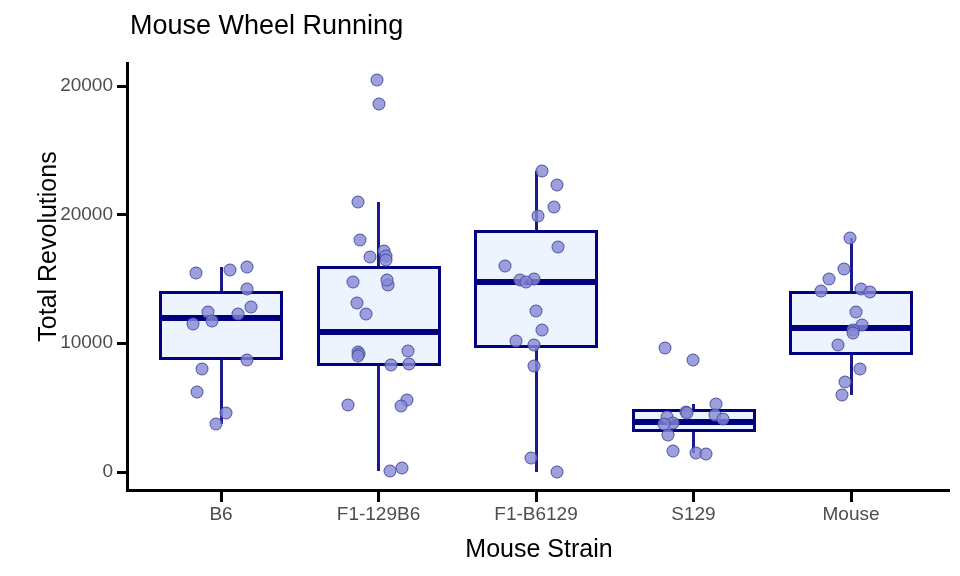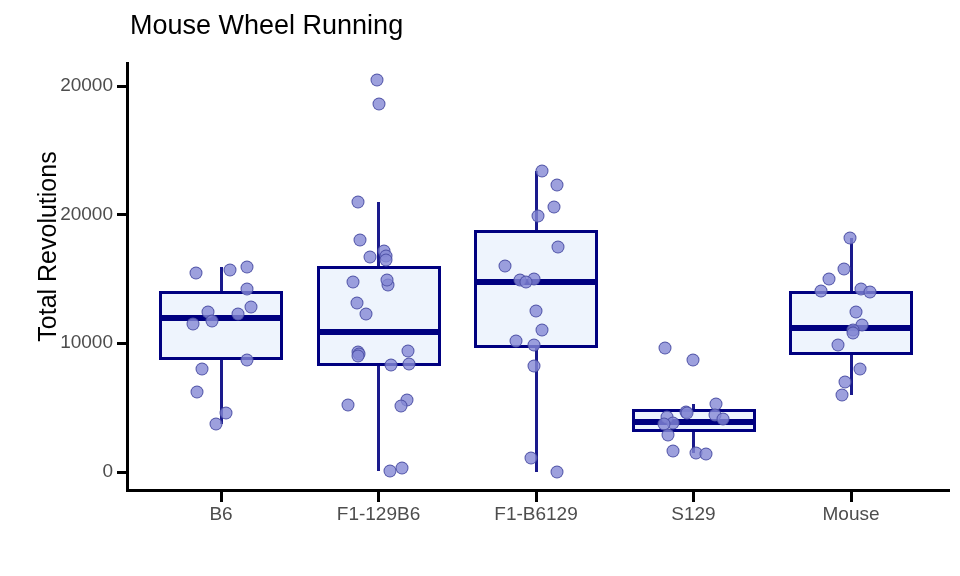--- a/index.html
+++ b/index.html
@@ -50,20 +50,21 @@
   }
 </style>
 </head>
 <body>
 
 <div id="root">
 
   <div class="chart-title">Mouse Wheel Running</div>
 
   <div class="y-axis-title">Total Revolutions</div>
+  <div class="x-axis-title">Mouse Strain</div>
 
   <div id="panel"></div>
 
   <div class="axis-left"></div>
   <div class="axis-bottom"></div>
 
   <div id="yticks">
       <div class="ytick" style="top: 470.5px;"></div>
       <div class="ylab-wrap" style="top: 460px;">0</div>
       <div class="ytick" style="top: 341.833px;"></div>

